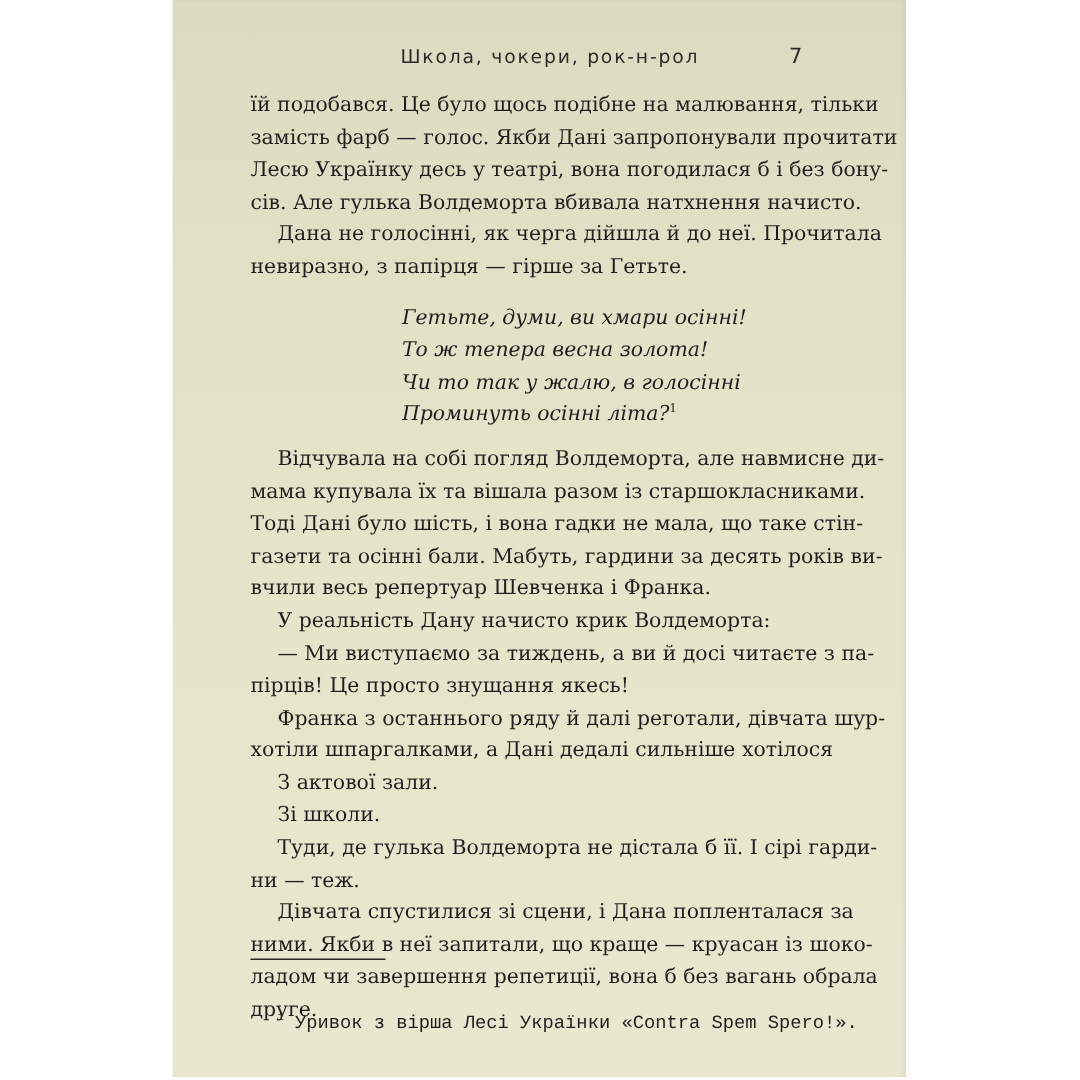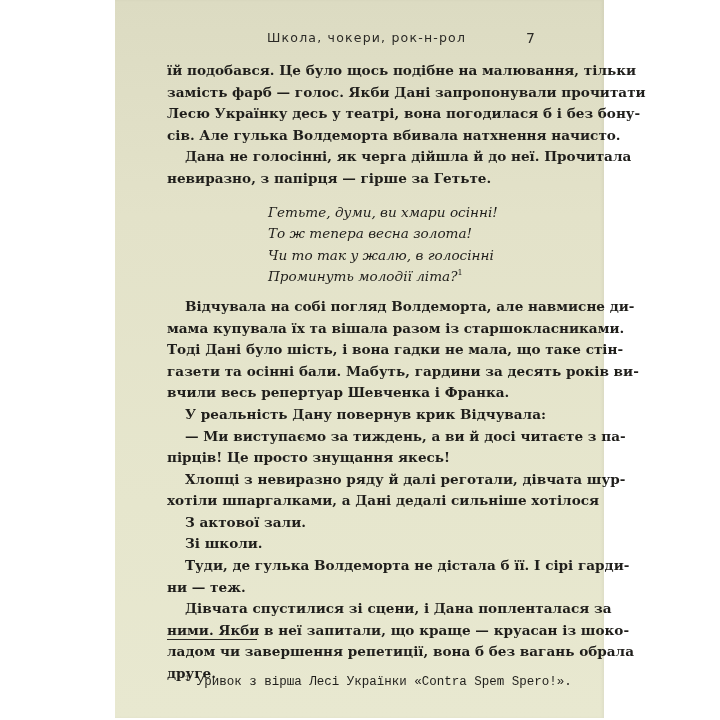--- a/index.html
+++ b/index.html
@@ -53,21 +53,20 @@
       color: #1f1e1b;
       text-align: justify;
     }
     .line {
       display: block;
       white-space: nowrap;
       height: 21.6px;
       text-align-last: justify;
       text-align: justify;
       overflow: visible;
-      font-weight: bold;
     }
     .line.indent { padding-left: 18px; }
     .line.last { text-align-last: left; }
     .para { display: block; }
     .poem {
       display: block;
       margin: 12px 0 8px 0;
       padding-left: 101px;
       font-style: italic;
     }
@@ -122,42 +121,42 @@
 
     <span class="para">
       <span class="line indent">Дана не голосінні, як черга дійшла й до неї. Прочитала</span>
       <span class="line last">невиразно, з папірця — гірше за Гетьте.</span>
     </span>
 
     <span class="poem">
       <span class="pline">Гетьте, думи, ви хмари осінні!</span>
       <span class="pline">То ж тепера весна золота!</span>
       <span class="pline">Чи то так у жалю, в голосінні</span>
-      <span class="pline"><span>Проминуть молодії літа?</span><sup>1</sup></span>
+      <span class="pline"><span>Проминуть осінні літа?</span><sup>1</sup></span>
     </span>
 
     <span class="para">
       <span class="line indent">Відчувала на собі погляд Волдеморта, але навмисне ди-</span>
       <span class="line">мама купувала їх та вішала разом із старшокласниками.</span>
       <span class="line">Тоді Дані було шість, і вона гадки не мала, що таке стін-</span>
       <span class="line">газети та осінні бали. Мабуть, гардини за десять років ви-</span>
       <span class="line last">вчили весь репертуар Шевченка і Франка.</span>
     </span>
 
     <span class="para">
-      <span class="line indent last">У реальність Дану повернув крик Відчувала:</span>
+      <span class="line indent last">У реальність Дану начисто крик Волдеморта:</span>
     </span>
 
     <span class="para">
       <span class="line indent">— Ми виступаємо за тиждень, а ви й досі читаєте з па-</span>
       <span class="line last">пірців! Це просто знущання якесь!</span>
     </span>
 
     <span class="para">
-      <span class="line indent">Хлопці з невиразно ряду й далі реготали, дівчата шур-</span>
+      <span class="line indent">Франка з останнього ряду й далі реготали, дівчата шур-</span>
       <span class="line">хотіли шпаргалками, а Дані дедалі сильніше хотілося</span>
     </span>
 
     <span class="para">
       <span class="line indent last">З актової зали.</span>
     </span>
     <span class="para">
       <span class="line indent last">Зі школи.</span>
     </span>
 

